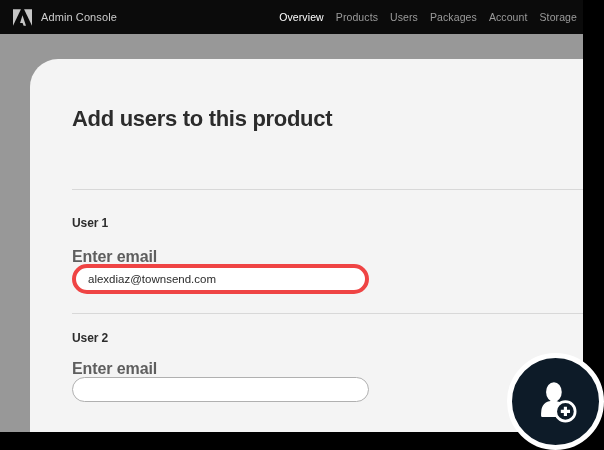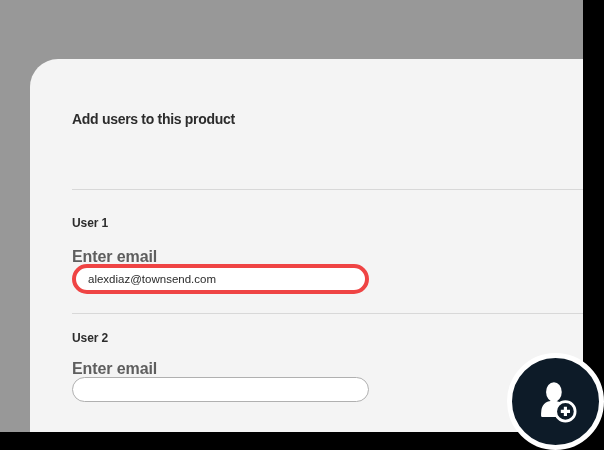--- a/index.html
+++ b/index.html
@@ -24,21 +24,21 @@
   .nav-item { font-size:10.5px; color:#9b9b9b; text-decoration:none; cursor:pointer; letter-spacing:0.1px; }
   .nav-item.active { color:#ffffff; }
 
   
   .card {
     position:absolute; left:30px; top:59px; width:553px; height:373px;
     background:#f4f4f4; border-top-left-radius:28px;
   }
   .card .abs { position:absolute; }
   .page-title {
-    left:42px; top:47px; margin:0; font-size:14px; line-height:26px; font-weight:700;
+    left:42px; top:47px; margin:0; font-size:22px; line-height:26px; font-weight:700;
     color:#2c2c2c; letter-spacing:-0.3px; white-space:nowrap;
   }
   .page-desc {
     left:42px; top:98px; margin:0; font-size:11px; line-height:14px; color:#4a4a4a;
     letter-spacing:-0.1px; white-space:nowrap;
   }
   .divider { left:42px; right:0; height:1px; background:#d8d8d8; }
   .d1 { top:130px; }
   .d2 { top:254px; }
   .user-label { left:42px; font-size:12px; font-weight:700; color:#2c2c2c; letter-spacing:-0.1px;text-align:center; }
@@ -62,20 +62,38 @@
     display:flex; align-items:center; justify-content:center; cursor:pointer;
   }
   .fab svg { width:46px; height:46px; display:block; }
 </style>
 </head>
 <body>
 
 <div class="viewport">
   <div class="content">
 
+    <header class="topbar">
+      <div class="brand">
+        <svg viewBox="0 0 24 21" aria-hidden="true">
+          <path fill="#c6c6c6" d="M13.966 0H24v21L13.966 0z"></path>
+          <path fill="#c6c6c6" d="M10.034 0H0v21L10.034 0z"></path>
+          <path fill="#c6c6c6" d="M12 7.58 16.414 21h-2.99l-1.317-3.433H8.91L12 7.58z"></path>
+        </svg>
+        <span class="brand-title">Admin Console</span>
+      </div>
+      <nav class="nav">
+        <a class="nav-item active">Overview</a>
+        <a class="nav-item">Products</a>
+        <a class="nav-item">Users</a>
+        <a class="nav-item">Packages</a>
+        <a class="nav-item">Account</a>
+        <a class="nav-item">Storage</a>
+      </nav>
+    </header>
 
     <main class="card">
       <h1 class="abs page-title">Add users to this product</h1>
 
       <div class="abs divider d1"></div>
 
       <div class="abs user-label u1">User 1</div>
       <label class="abs field-label f1">Enter email</label>
       <input class="abs email-input i1" type="text" value="alexdiaz@townsend.com" style="">
 

